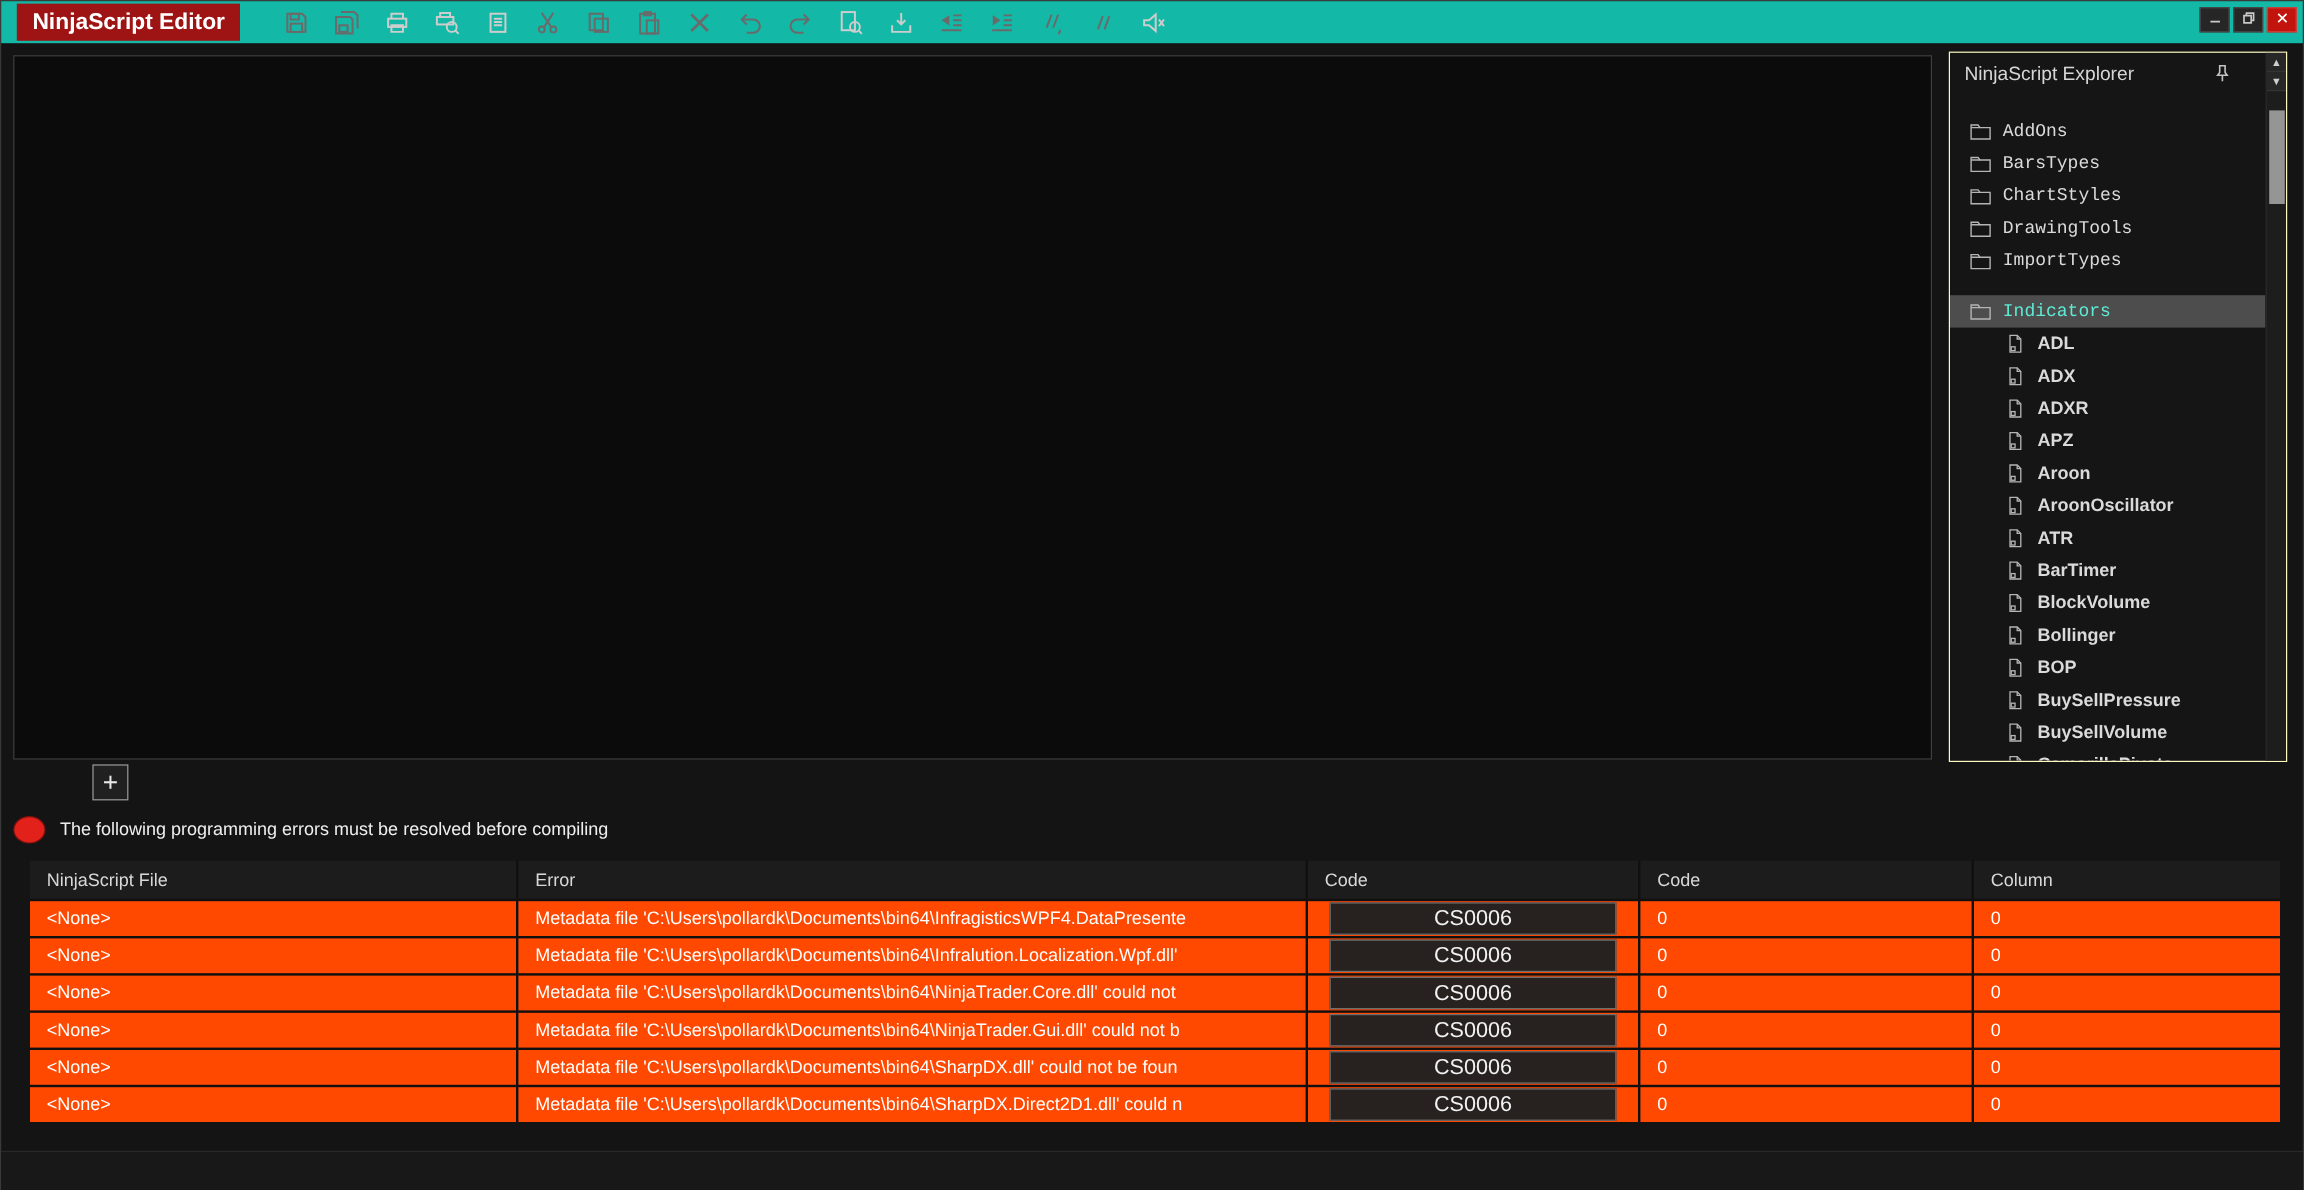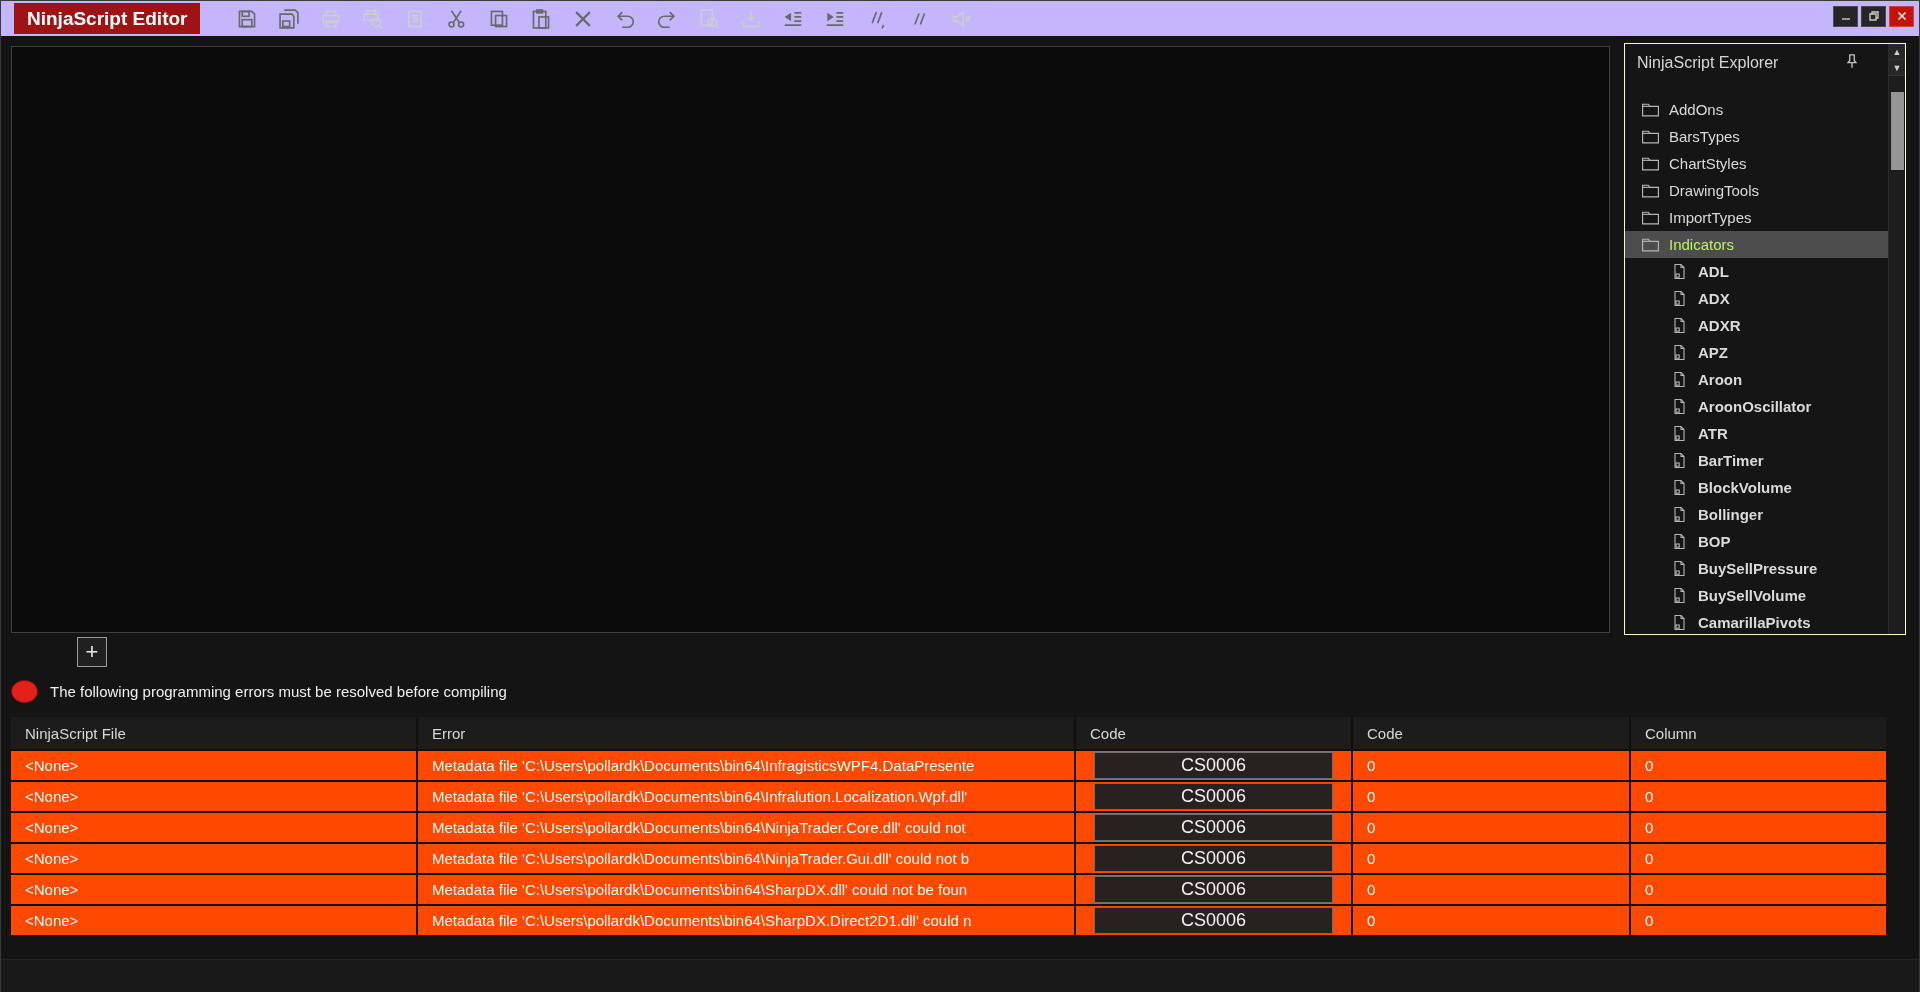--- a/index.html
+++ b/index.html
@@ -1,21 +1,21 @@
 <!DOCTYPE html>
 <html><head>
 <meta charset="utf-8">
 <style>
   * { margin:0; padding:0; box-sizing:border-box; }
   html,body { width:1920px; height:992px; overflow:hidden; background:#0e0e0e;
               font-family:"Liberation Sans", sans-serif; }
   #window { position:relative; width:1920px; height:992px; background:#141414; border:1px solid #3a3a3a; }
 
   
-  .titlebar { position:absolute; top:0; left:0; right:0; height:35px; background:#c4b5fd; }
+  .titlebar { position:absolute; top:0; left:0; right:0; height:35px; background:#14b8a6; }
   .title-badge { position:absolute; left:13px; top:2px; height:31px; line-height:31px;
                  padding:0 13px; background:#9e1414; color:#ffffff; font-size:19px; font-weight:bold; }
   .toolbar { position:absolute; left:230px; top:2px; height:31px; display:flex; gap:11px; align-items:center; }
   .tb-btn { width:31px; height:31px; display:flex; align-items:center; justify-content:center; cursor:default; }
   .tb-btn svg { width:22px; height:22px; fill:none; stroke:currentColor; stroke-width:1.2; }
   .tb-btn.disabled { color:#6a6a6a; }
   .tb-btn.enabled  { color:#cdcdcd; }
   .win-controls { position:absolute; top:5px; right:5px; display:flex; gap:3px; }
   .wc-btn { width:25px; height:21px; background:#262626; border:1px solid #4a4a4a; color:#c9c9c9;
             display:flex; align-items:center; justify-content:center; }
@@ -31,38 +31,38 @@
 
   
   .explorer { position:absolute; left:1623px; top:42px; width:282px; height:592px;
               background:#151515; border:1px solid #fef9c3; overflow:hidden; }
   .exp-header { position:relative; height:38px; }
   .exp-title { position:absolute; left:12px; top:10px; font-size:16px; color:#d6d6d6; }
   .pin { position:absolute; right:42px; top:8px; width:20px; height:20px; color:#c3c3c3; }
   .pin svg { width:18px; height:18px; fill:none; stroke:currentColor; stroke-width:1.2; }
   .exp-tree { position:absolute; left:0; top:52px; right:17px; bottom:0; overflow:hidden; }
   .tree-row { height:27px; display:flex; align-items:center; gap:9px; color:#dadada; font-size:15px; }
-  .tree-row.folder { padding-left:16px; }
+  .tree-row.folder { padding-left:16px;font-family:Liberation Mono, monospace; }
   .tree-row.file   { padding-left:45px;font-weight:bold; }
-  .tree-row.selected { background:#4d4d4d; color:#bef264; }
+  .tree-row.selected { background:#4d4d4d; color:#5eead4;margin-top:15px; }
   .t-icon { display:flex; align-items:center; color:#b5b5b5; }
   .t-icon svg { width:19px; height:17px; fill:none; stroke:currentColor; stroke-width:1.1; }
   .exp-scroll { position:absolute; top:0; right:0; width:17px; height:100%;
                 background:#1d1d1d; border-left:1px solid #2b2b2b; }
   .sarrow { height:16px; display:flex; align-items:center; justify-content:center;
             font-size:9px; color:#cfcfcf; background:#272727; border-bottom:1px solid #343434; }
   .sthumb { position:absolute; top:48px; left:2px; width:13px; height:78px; background:#959595; }
 
   
   .error-banner { position:absolute; left:10px; top:674px; height:32px; display:flex; align-items:center; gap:12px; }
   .err-dot { width:27px; height:23px; background:#e2211a; border:1px solid #7c100c; border-radius:50%; }
   .err-text { color:#efefef; font-size:15px; }
 
   
-  .error-table { position:absolute; left:10px; top:716px; width:1875px; background:#101010; }
+  .error-table { position:absolute; left:24px; top:716px; width:1875px; background:#101010; }
   .t-header, .err-row { display:grid; grid-template-columns:405px 656px 275px 276px 255px; gap:2px; }
   .hcell { height:32px; background:#1c1c1c; color:#d8d8d8; font-size:15px;
            display:flex; align-items:center; padding-left:14px; }
   .t-body { margin-top:2px; display:grid; gap:2px; }
   .cell { height:29px; background:#ff4800; color:#ffffff; font-size:15px;
           display:flex; align-items:center; padding-left:14px; white-space:nowrap; overflow:hidden; }
   .c-code { padding:12px; justify-content:center; }
   .code-box { width:calc(100% - 12px); height:27px; background:#272220; border:1px solid #6e6e6e;
               color:#f2f2f2; font-size:18px; display:flex; align-items:center; justify-content:center; }
 

